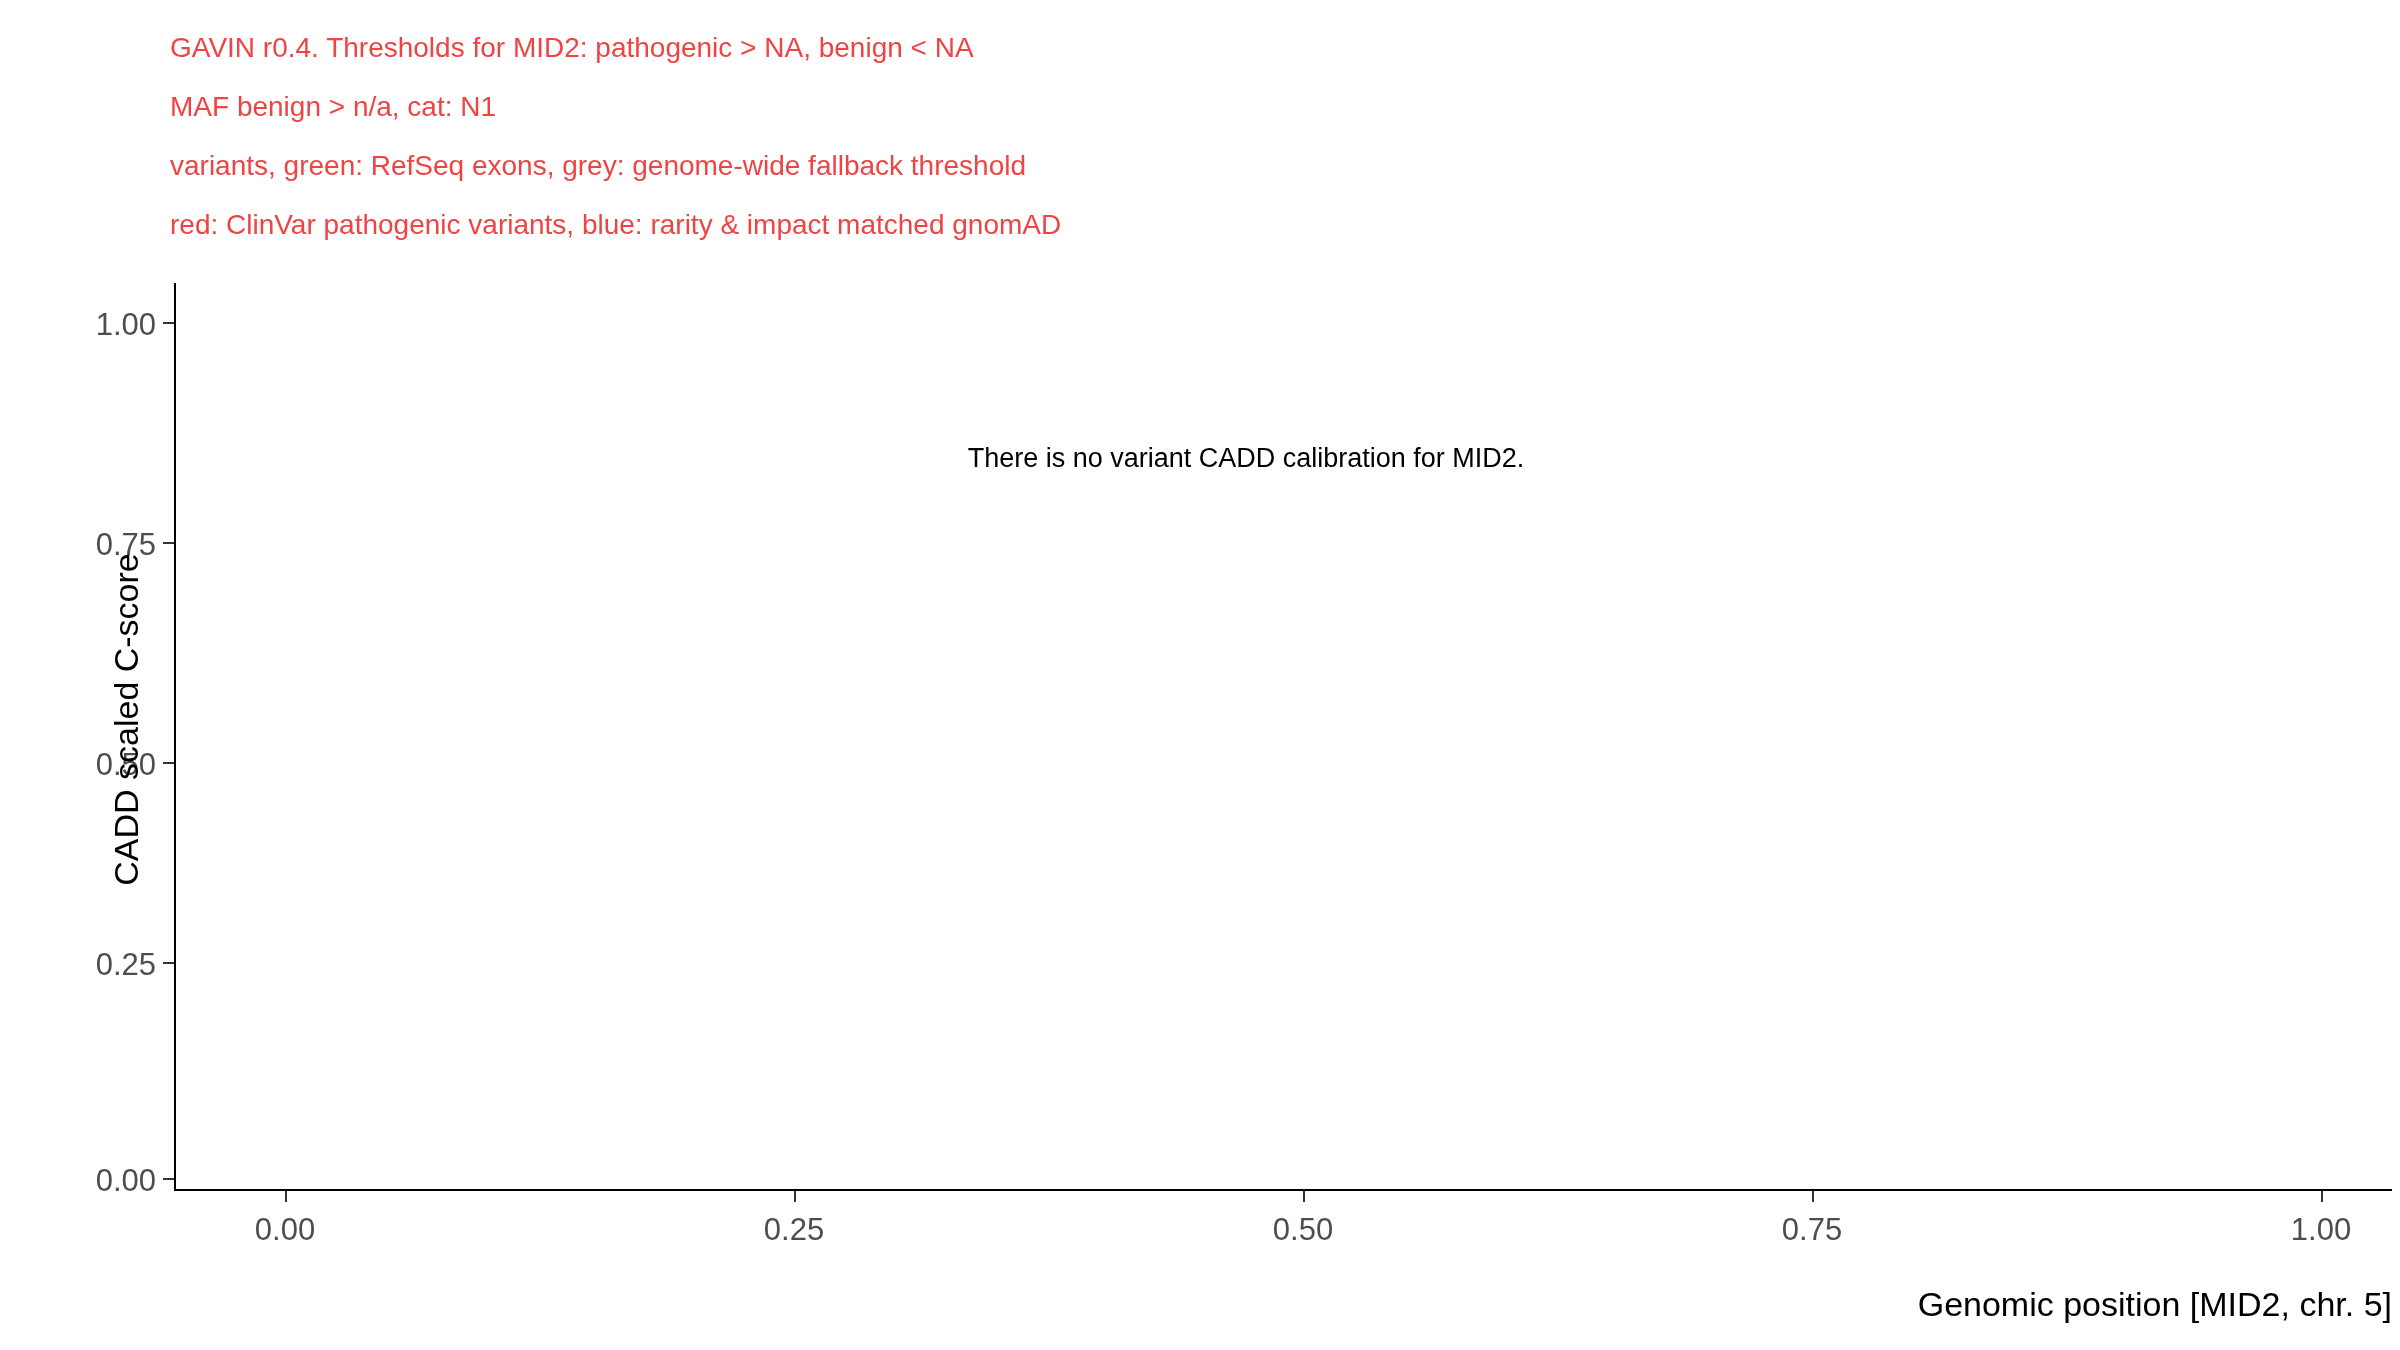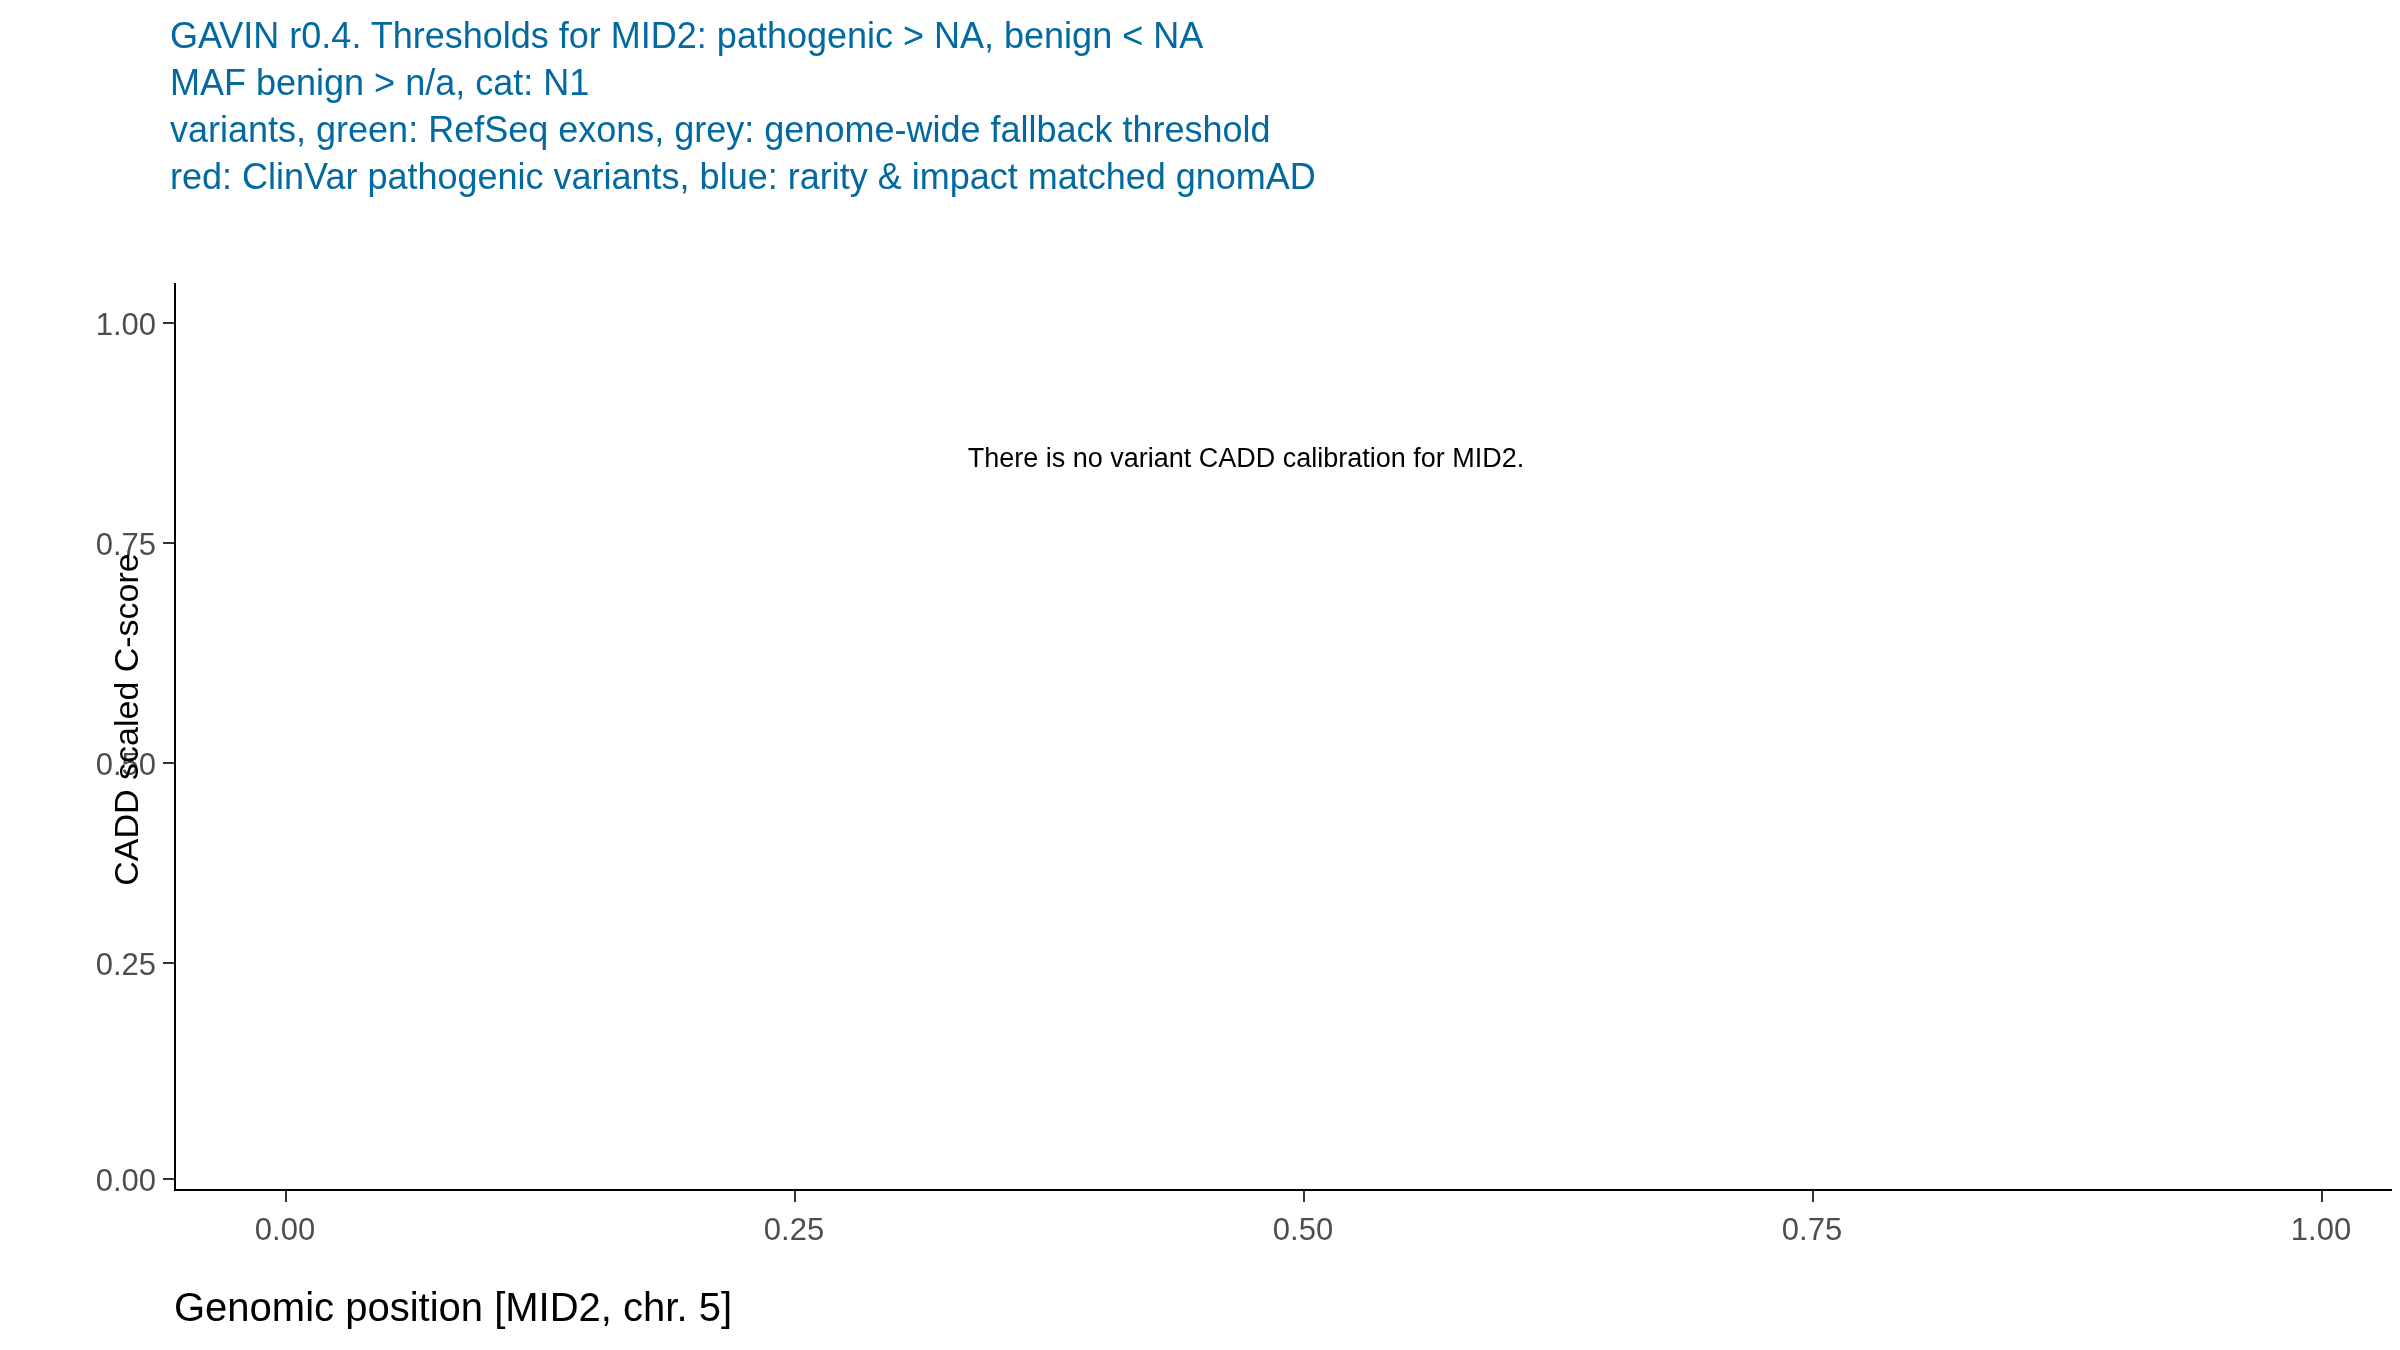--- a/index.html
+++ b/index.html
@@ -21,24 +21,25 @@
   }
 
   
   .title-block {
     position: absolute;
     left: 170px;
     top: 12px;
     width: 2050px;
   }
   .title-line {
-    font-size: 36px;
+    font-size: 28px;
     line-height: 47px;
-    color: #0369a1;
+    color: #ef4444;
     white-space: pre;
+    margin-top: 12px;
   }
 
   
   .plot-wrap {
     position: absolute;
     left: 6px;
     top: 0;
     width: 2220px;
     height: 1350px;
   }
@@ -71,22 +72,22 @@
     transform-origin: center center;
     font-size: 34px;
     color: #000000;
   }
   
   .xlab {
     position: absolute;
     left: 168px;
     top: 1285px;
     width: 2218px;
-    text-align: left;
-    font-size: 40px;
+    text-align: right;
+    font-size: 34px;
     color: #000000;
   }
   .ytick-label {
     position: absolute;
     width: 150px;
     text-align: right;
     font-size: 31px;
     color: #4d4d4d;
   }
   .ytick-mark {

